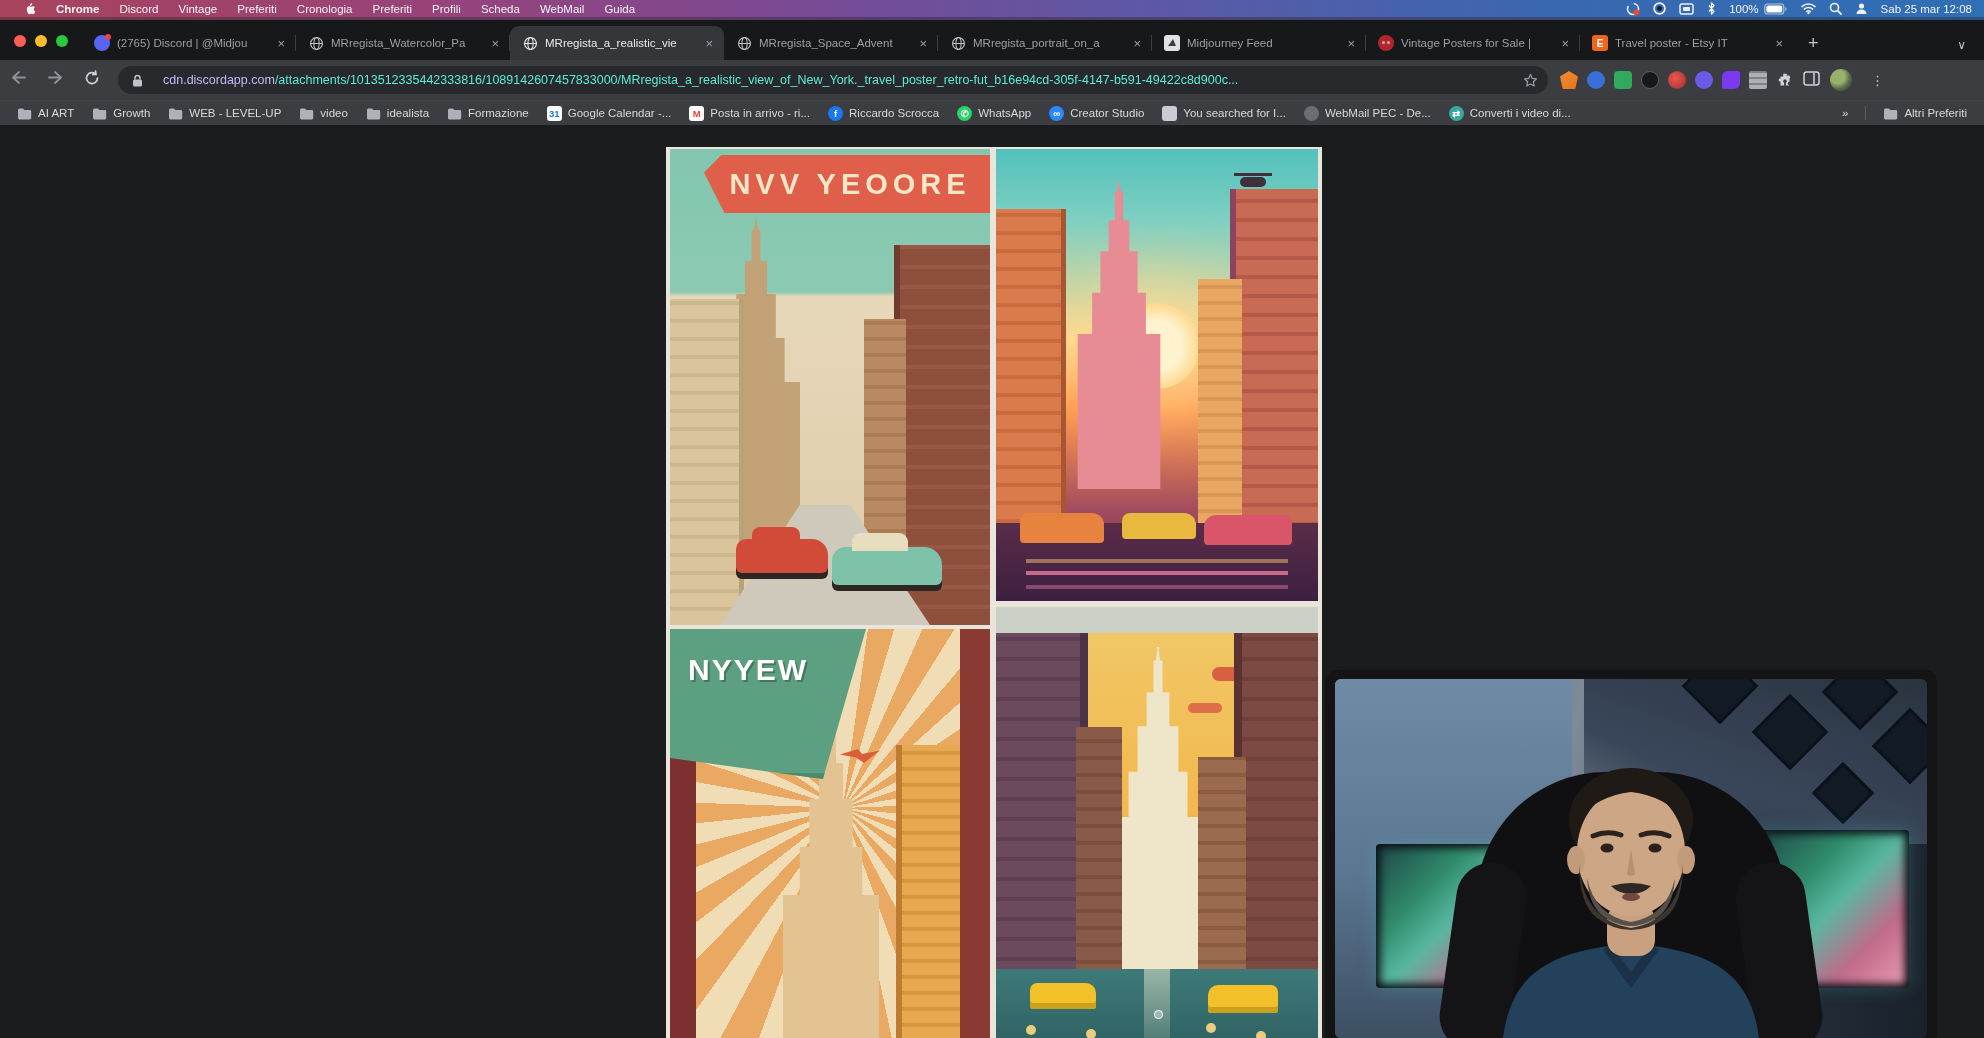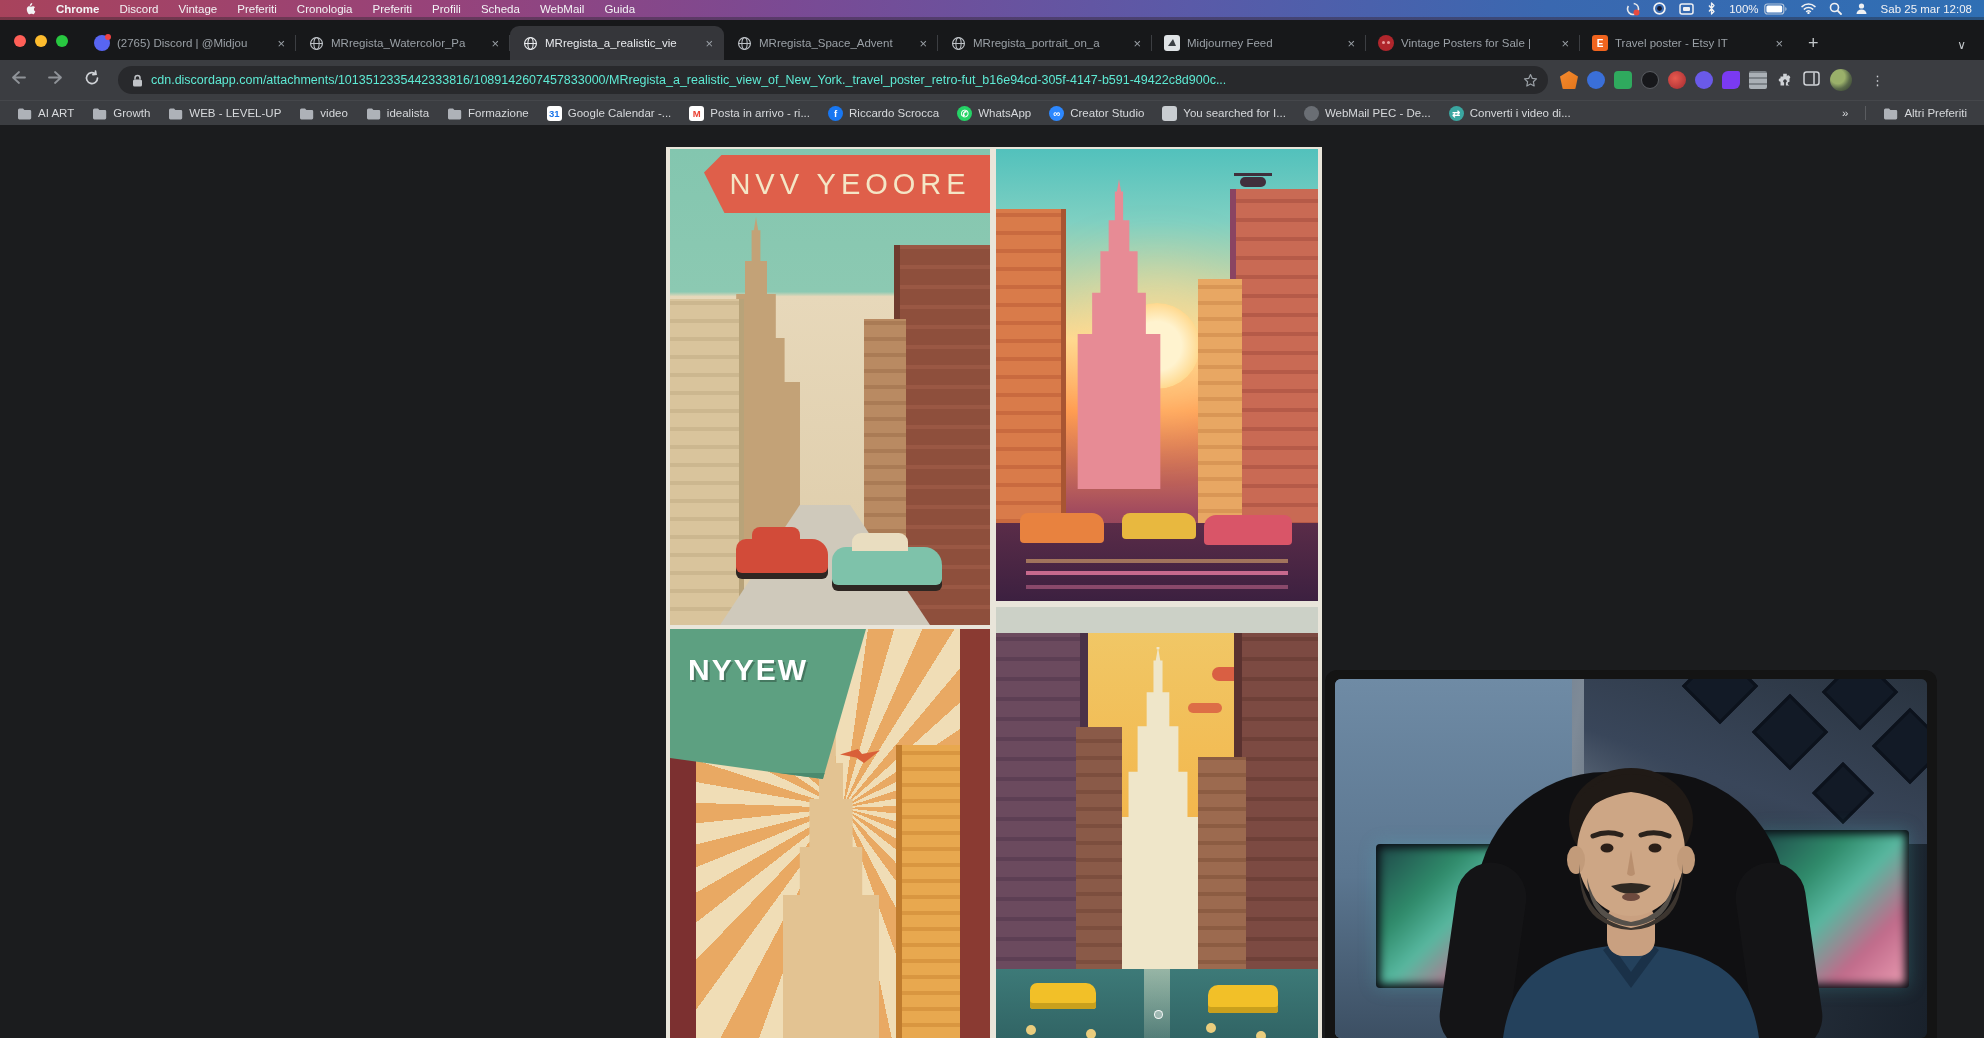--- a/index.html
+++ b/index.html
@@ -48,21 +48,21 @@
 
   
   .toolbar { position:absolute; left:0; top:43px; width:100%; height:40px; background:#3b3d41;
     display:flex; align-items:center; }
   .navbtn { color:#8f9398; font-size:17px; padding:0 10px; }
   .navbtn.reload { color:#cfd2d6; }
   .omnibox { height:28px; background:#28292c; border-radius:14px; margin-left:8px;
     display:flex; align-items:center; flex:0 0 1430px; padding:0 10px; }
   .omnibox .lock { margin:0 8px 0 4px; display:flex; }
   .url { font-size:12.5px; white-space:nowrap; overflow:hidden; }
-  .url .domain { color:#5eead4; }
+  .url .domain { color:#c4b5fd;margin-left:12px; }
   .url .path { color:#5eead4; }
   .omnibox .star { margin-left:auto; display:flex; }
   .ext-row { display:flex; align-items:center; gap:9px; margin-left:12px; }
   .ext { width:18px; height:18px; border-radius:4px; }
   .avatar { width:22px; height:22px; border-radius:50%;
     background:radial-gradient(circle at 35% 35%, #9ab06a 0 35%, #5a6a4a 60%, #2d3a2a 100%); }
   .kebab { color:#cfd2d6; font-size:13px; letter-spacing:0; padding:0 10px; }
 
   
   .bookmarks { position:absolute; left:0; top:83px; width:100%; height:25px; background:#3b3d41;
@@ -82,21 +82,21 @@
   .content { position:absolute; left:0; top:108px; width:100%; bottom:0; background:#1b1c1e; }
   .grid-bg { position:absolute; left:666px; top:22px; width:656px; height:908px; background:#e9e5da; }
   .poster { position:absolute; overflow:hidden; }
 
   
   .p-tl { left:670px; top:24px; width:320px; height:476px;
     background:linear-gradient(180deg,#83c6af 0%,#8cc9b2 30%,#e7d8ba 31%,#ddcba8 100%); }
   .p-tl .banner { position:absolute; left:34px; top:6px; right:-6px; height:58px; background:#df5f4a;
     border-radius:6px 4px 4px 10px; clip-path:polygon(7% 100%,0 30%,6% 0,100% 0,100% 100%);
     display:flex; align-items:center; justify-content:center; color:#f4e6c6;
-    font-weight:normal; font-size:29px; letter-spacing:5px; }
+    font-weight:bold; font-size:29px; letter-spacing:5px; }
   .p-tl .esb { position:absolute; left:38px; top:68px; color:#c3a277; }
   .p-tl .bld-r { position:absolute; right:0; top:96px; bottom:0; width:96px;
     background:repeating-linear-gradient(0deg,#8e4f3c 0 16px,#9a5844 16px 20px); box-shadow:inset 6px 0 0 #6f3b2e; }
   .p-tl .bld-r2 { position:absolute; right:84px; top:170px; bottom:0; width:42px;
     background:repeating-linear-gradient(0deg,#b98a62 0 12px,#aa7b55 12px 16px); }
   .p-tl .bld-l { position:absolute; left:0; top:150px; bottom:0; width:74px;
     background:repeating-linear-gradient(0deg,#d9c49c 0 14px,#ccb78f 14px 18px); box-shadow:inset -5px 0 0 #b8a379; }
   .p-tl .road { position:absolute; left:50px; right:60px; bottom:0; height:120px; background:#cfc9bb;
     clip-path:polygon(38% 0,62% 0,100% 100%,0 100%); }
   .p-tl .car1 { position:absolute; left:66px; bottom:52px; width:92px; height:34px; background:#d24b39;

